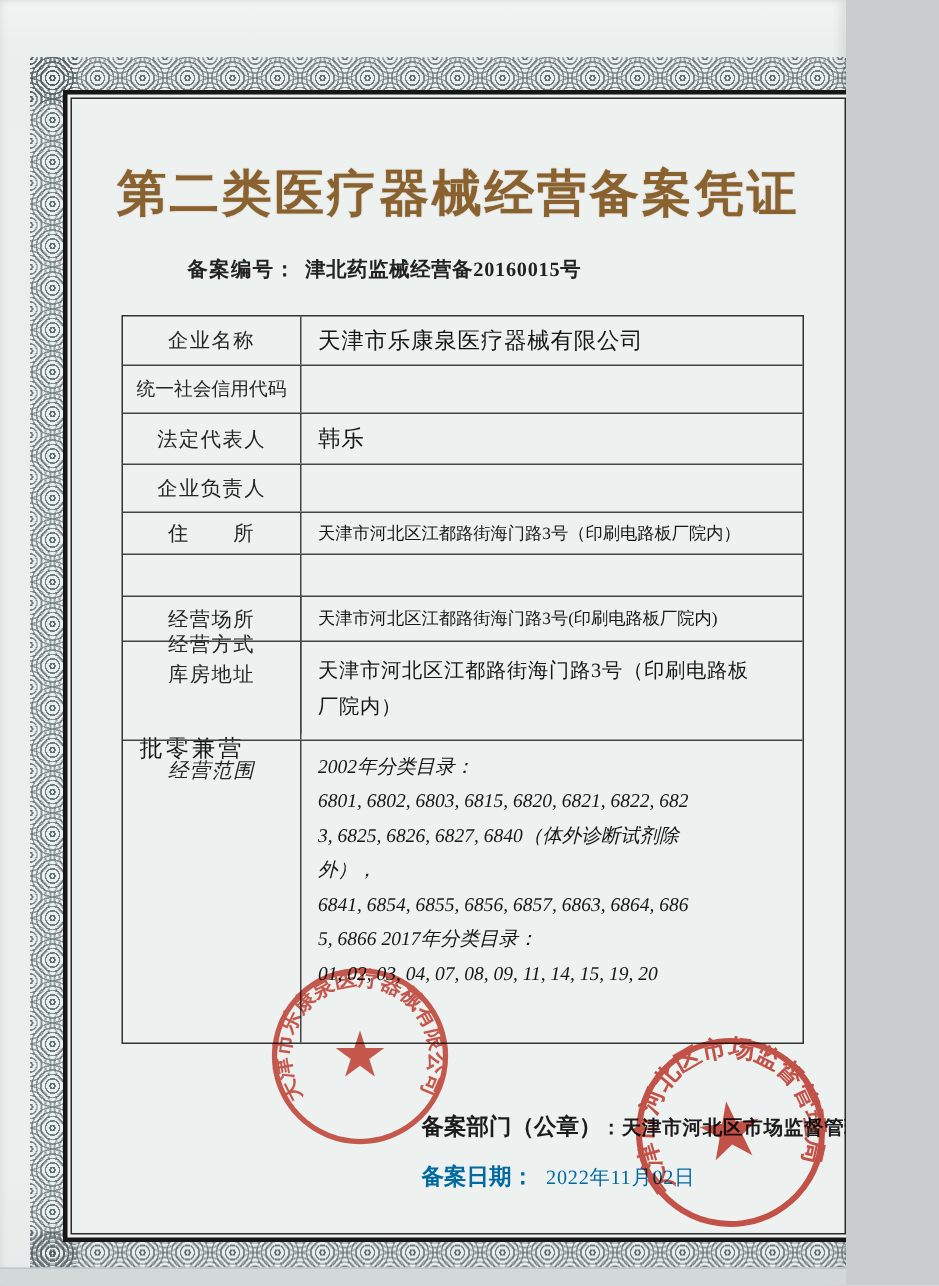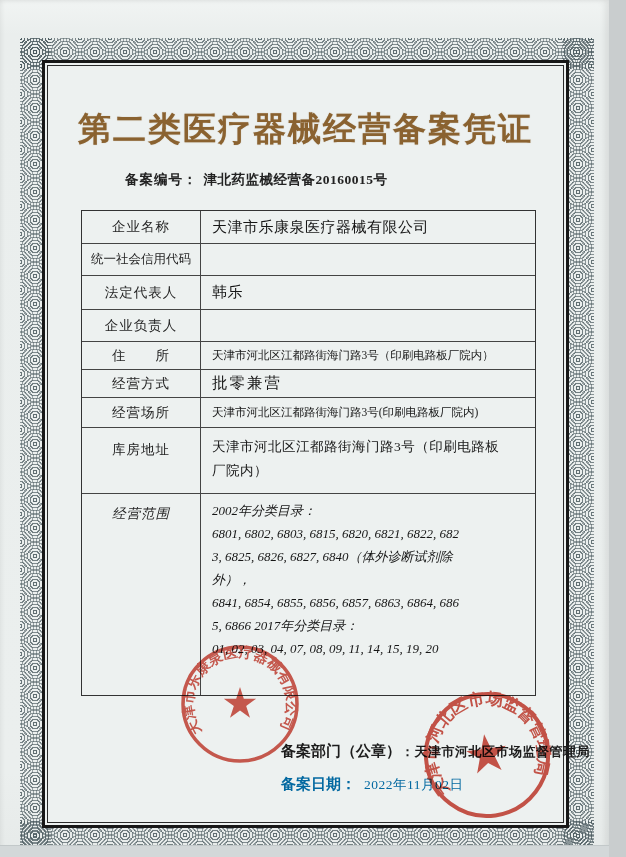--- a/index.html
+++ b/index.html
@@ -1,17 +1,17 @@
 <!DOCTYPE html>
 <html><head>
 <meta charset="utf-8">
 <style>
   html,body{margin:0;padding:0;background:#c9cdce;}
   .paper{
-    position:relative;width:609px;height:857px;overflow:hidden;
+    position:relative;width:564px;height:857px;overflow:hidden;
     background:linear-gradient(180deg,#f1f4f3 0%,#eaeeed 4%,#ebefee 90%,#e6eae9 100%);
     font-family:"Liberation Serif","DejaVu Serif",serif;color:#1d1d1d;
     box-shadow:inset -4px 0 6px rgba(0,0,0,.08), inset 2px 0 4px rgba(0,0,0,.05);
   }
   
   .band{
     position:absolute;
     background-image:
       radial-gradient(circle, rgba(72,88,93,0) 0 1.2px, rgba(72,88,93,.85) 1.2px 2.2px, rgba(72,88,93,0) 2.2px 4.2px, rgba(72,88,93,.75) 4.2px 5.2px, rgba(72,88,93,0) 5.2px 7.2px, rgba(72,88,93,.65) 7.2px 8.2px, rgba(72,88,93,0) 8.2px 10.2px, rgba(72,88,93,.6) 10.2px 11.2px, rgba(72,88,93,0) 11.2px 13.2px, rgba(72,88,93,.55) 13.2px 14.2px, rgba(72,88,93,0) 14.2px),
       radial-gradient(circle, rgba(72,88,93,0) 0 1.2px, rgba(72,88,93,.8) 1.2px 2.2px, rgba(72,88,93,0) 2.2px 4.2px, rgba(72,88,93,.7) 4.2px 5.2px, rgba(72,88,93,0) 5.2px 7.2px, rgba(72,88,93,.6) 7.2px 8.2px, rgba(72,88,93,0) 8.2px 10.2px, rgba(72,88,93,.55) 10.2px 11.2px, rgba(72,88,93,0) 11.2px 13.2px, rgba(72,88,93,.5) 13.2px 14.2px, rgba(72,88,93,0) 14.2px);
@@ -46,21 +46,21 @@
   .cell-l{
     width:119px;flex:0 0 119px;border-right:1px solid #444;box-sizing:border-box;
     display:flex;align-items:center;justify-content:center;
     font-size:13.5px;color:#252525;letter-spacing:1px;text-align:right;
   }
   .cell-v{
     flex:1;display:flex;align-items:center;padding:0 8px 0 11px;box-sizing:border-box;
     font-size:15px;color:#161616;letter-spacing:.5px;
   }
   .r1{height:33px;} .r2{height:32px;} .r3{height:34px;} .r4{height:32px;}
-  .r5{height:28px;} .r6{height:28px;} .r7{height:30px;} .r8{height:66px;} .r9{flex:1;font-style:italic;}
+  .r5{height:28px;} .r6{height:28px;flex-direction:column;} .r7{height:30px;} .r8{height:66px;} .r9{flex:1;font-style:italic;}
   .r2 .cell-l{font-size:12.5px;letter-spacing:0;}
   .r5 .cell-v,.r7 .cell-v{font-size:11.5px;letter-spacing:0;}
   .r6 .cell-v{font-size:15.5px;letter-spacing:2px;}
   .r8 .cell-l{align-items:flex-start;padding-top:13px;}
   .r8 .cell-v{align-items:flex-start;padding-top:7px;font-size:13.5px;line-height:24px;white-space:pre-line;letter-spacing:.5px;}
   .r9 .cell-l{align-items:flex-start;padding-top:11px;}
   .r9 .cell-v{align-items:flex-start;padding-top:5px;font-size:13px;line-height:23px;white-space:pre-line;letter-spacing:0;}
   
   .dept-line{position:absolute;left:236px;top:679px;font-size:15px;font-weight:bold;color:#1c1c1c;white-space:nowrap;}
   .dept-line .fv{font-size:13px;font-weight:bold;letter-spacing:.5px;}

